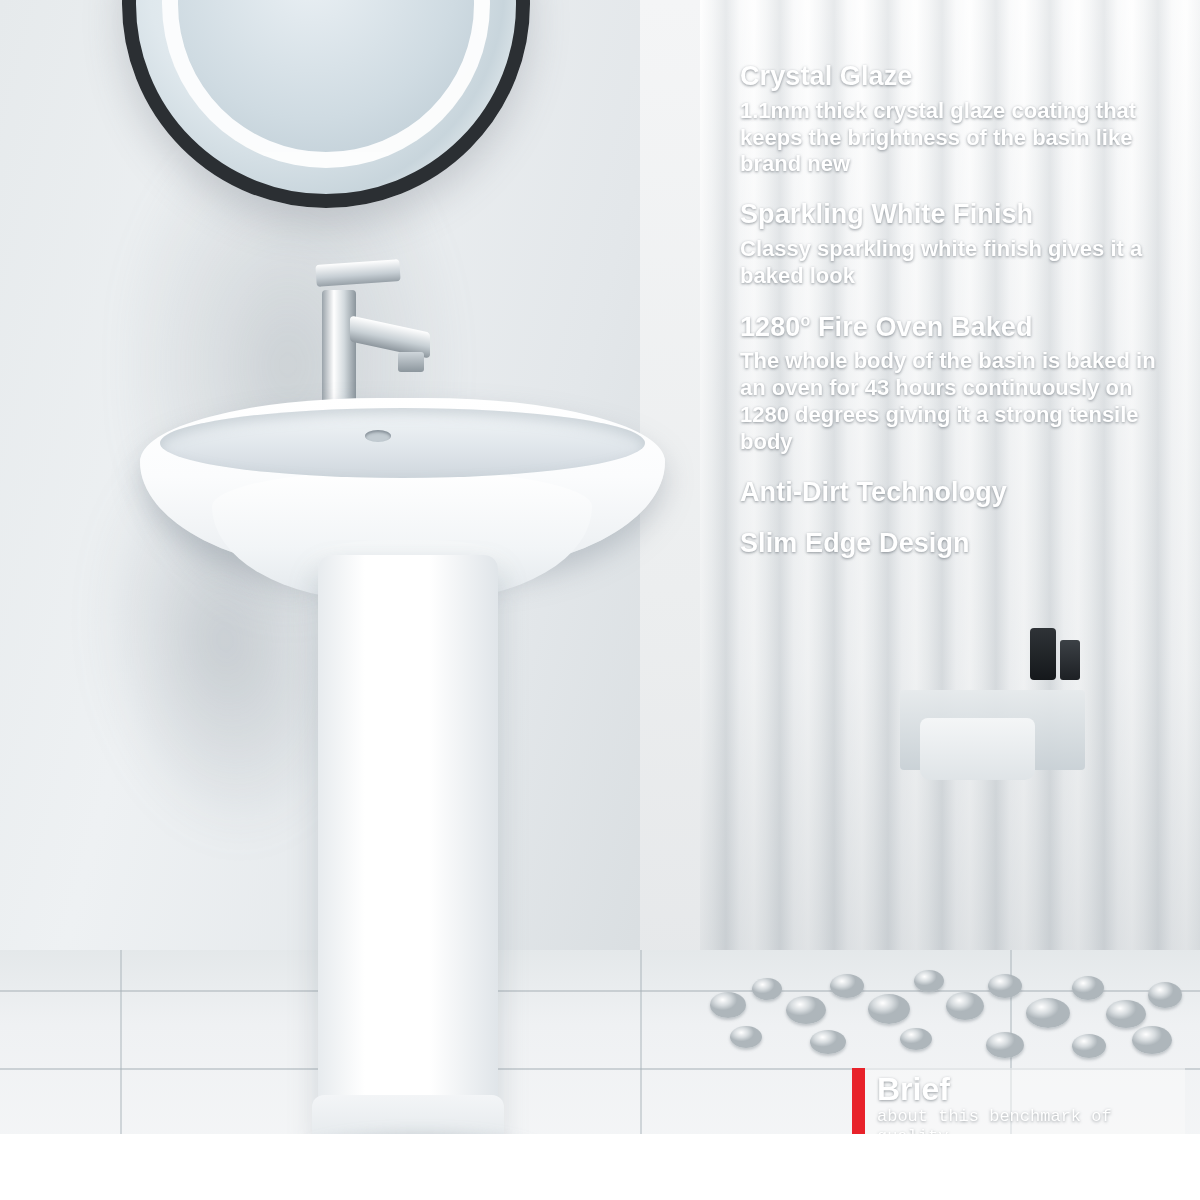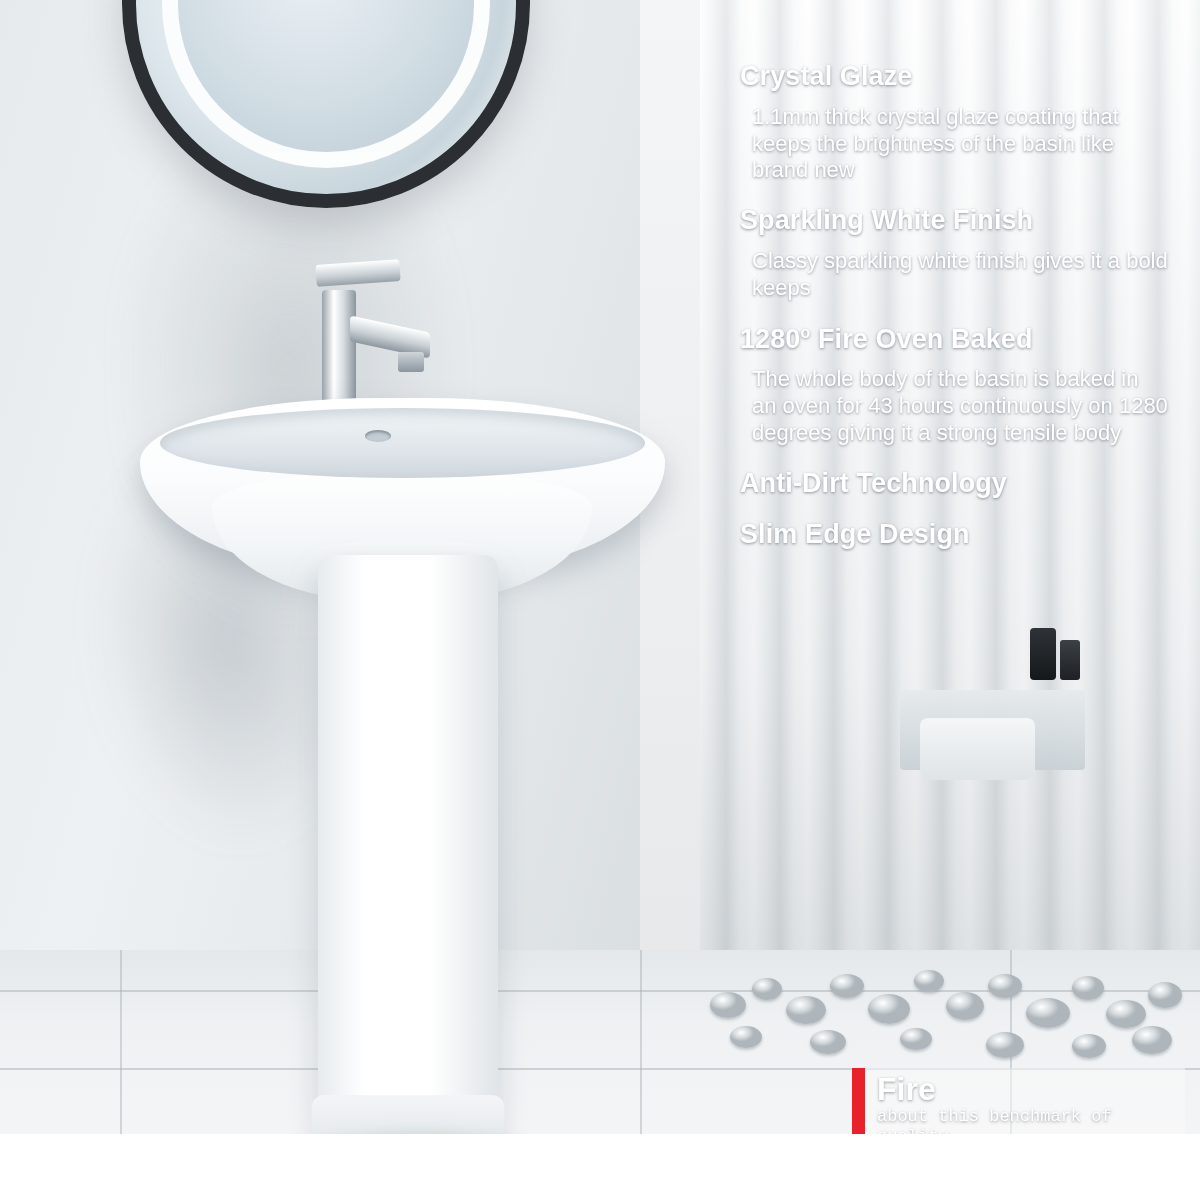--- a/index.html
+++ b/index.html
@@ -281,22 +281,22 @@
     margin: 0 0 6px 0;
     letter-spacing: 0.1px;
   }
   .feature-title .deg {
     font-size: 16px;
     vertical-align: super;
   }
   .feature-desc {
     font-size: 22px;
     line-height: 1.22;
-    margin: 12px;
-    font-weight: 400;
+    margin: 0;
+    font-weight: 700;
   }
 
   
   .brief {
     position: absolute;
     left: 852px; top: 1068px;
     width: 333px; height: 82px;
     display: flex;
     align-items: stretch;
     background: rgba(250,250,250,0.55);
@@ -399,39 +399,39 @@
 
   <div class="features">
 
     <div class="feature">
       <div class="feature-title">Crystal Glaze</div>
       <div class="feature-desc">1.1mm thick crystal glaze coating that keeps the brightness of the basin like brand new</div>
     </div>
 
     <div class="feature">
       <div class="feature-title">Sparkling White Finish</div>
-      <div class="feature-desc">Classy sparkling white finish gives it a bold keeps</div>
+      <div class="feature-desc">Classy sparkling white finish gives it a baked look</div>
     </div>
 
     <div class="feature">
       <div class="feature-title"><span>1280</span><span class="deg">o</span><span> Fire Oven Baked</span></div>
       <div class="feature-desc">The whole body of the basin is baked in an oven for 43 hours continuously on 1280 degrees giving it a strong tensile body</div>
     </div>
 
     <div class="feature">
       <div class="feature-title">Anti-Dirt Technology</div>
     </div>
 
     <div class="feature">
       <div class="feature-title">Slim Edge Design</div>
     </div>
 
   </div>
 
   <div class="brief">
     <div class="brief-bar" style="background: rgb(232, 34, 42);"></div>
     <div class="brief-text">
-      <div class="brief-title">Fire</div>
+      <div class="brief-title">Brief</div>
       <div class="brief-sub">about this benchmark of quality</div>
     </div>
   </div>
 
 </div>
 
 </body></html>

